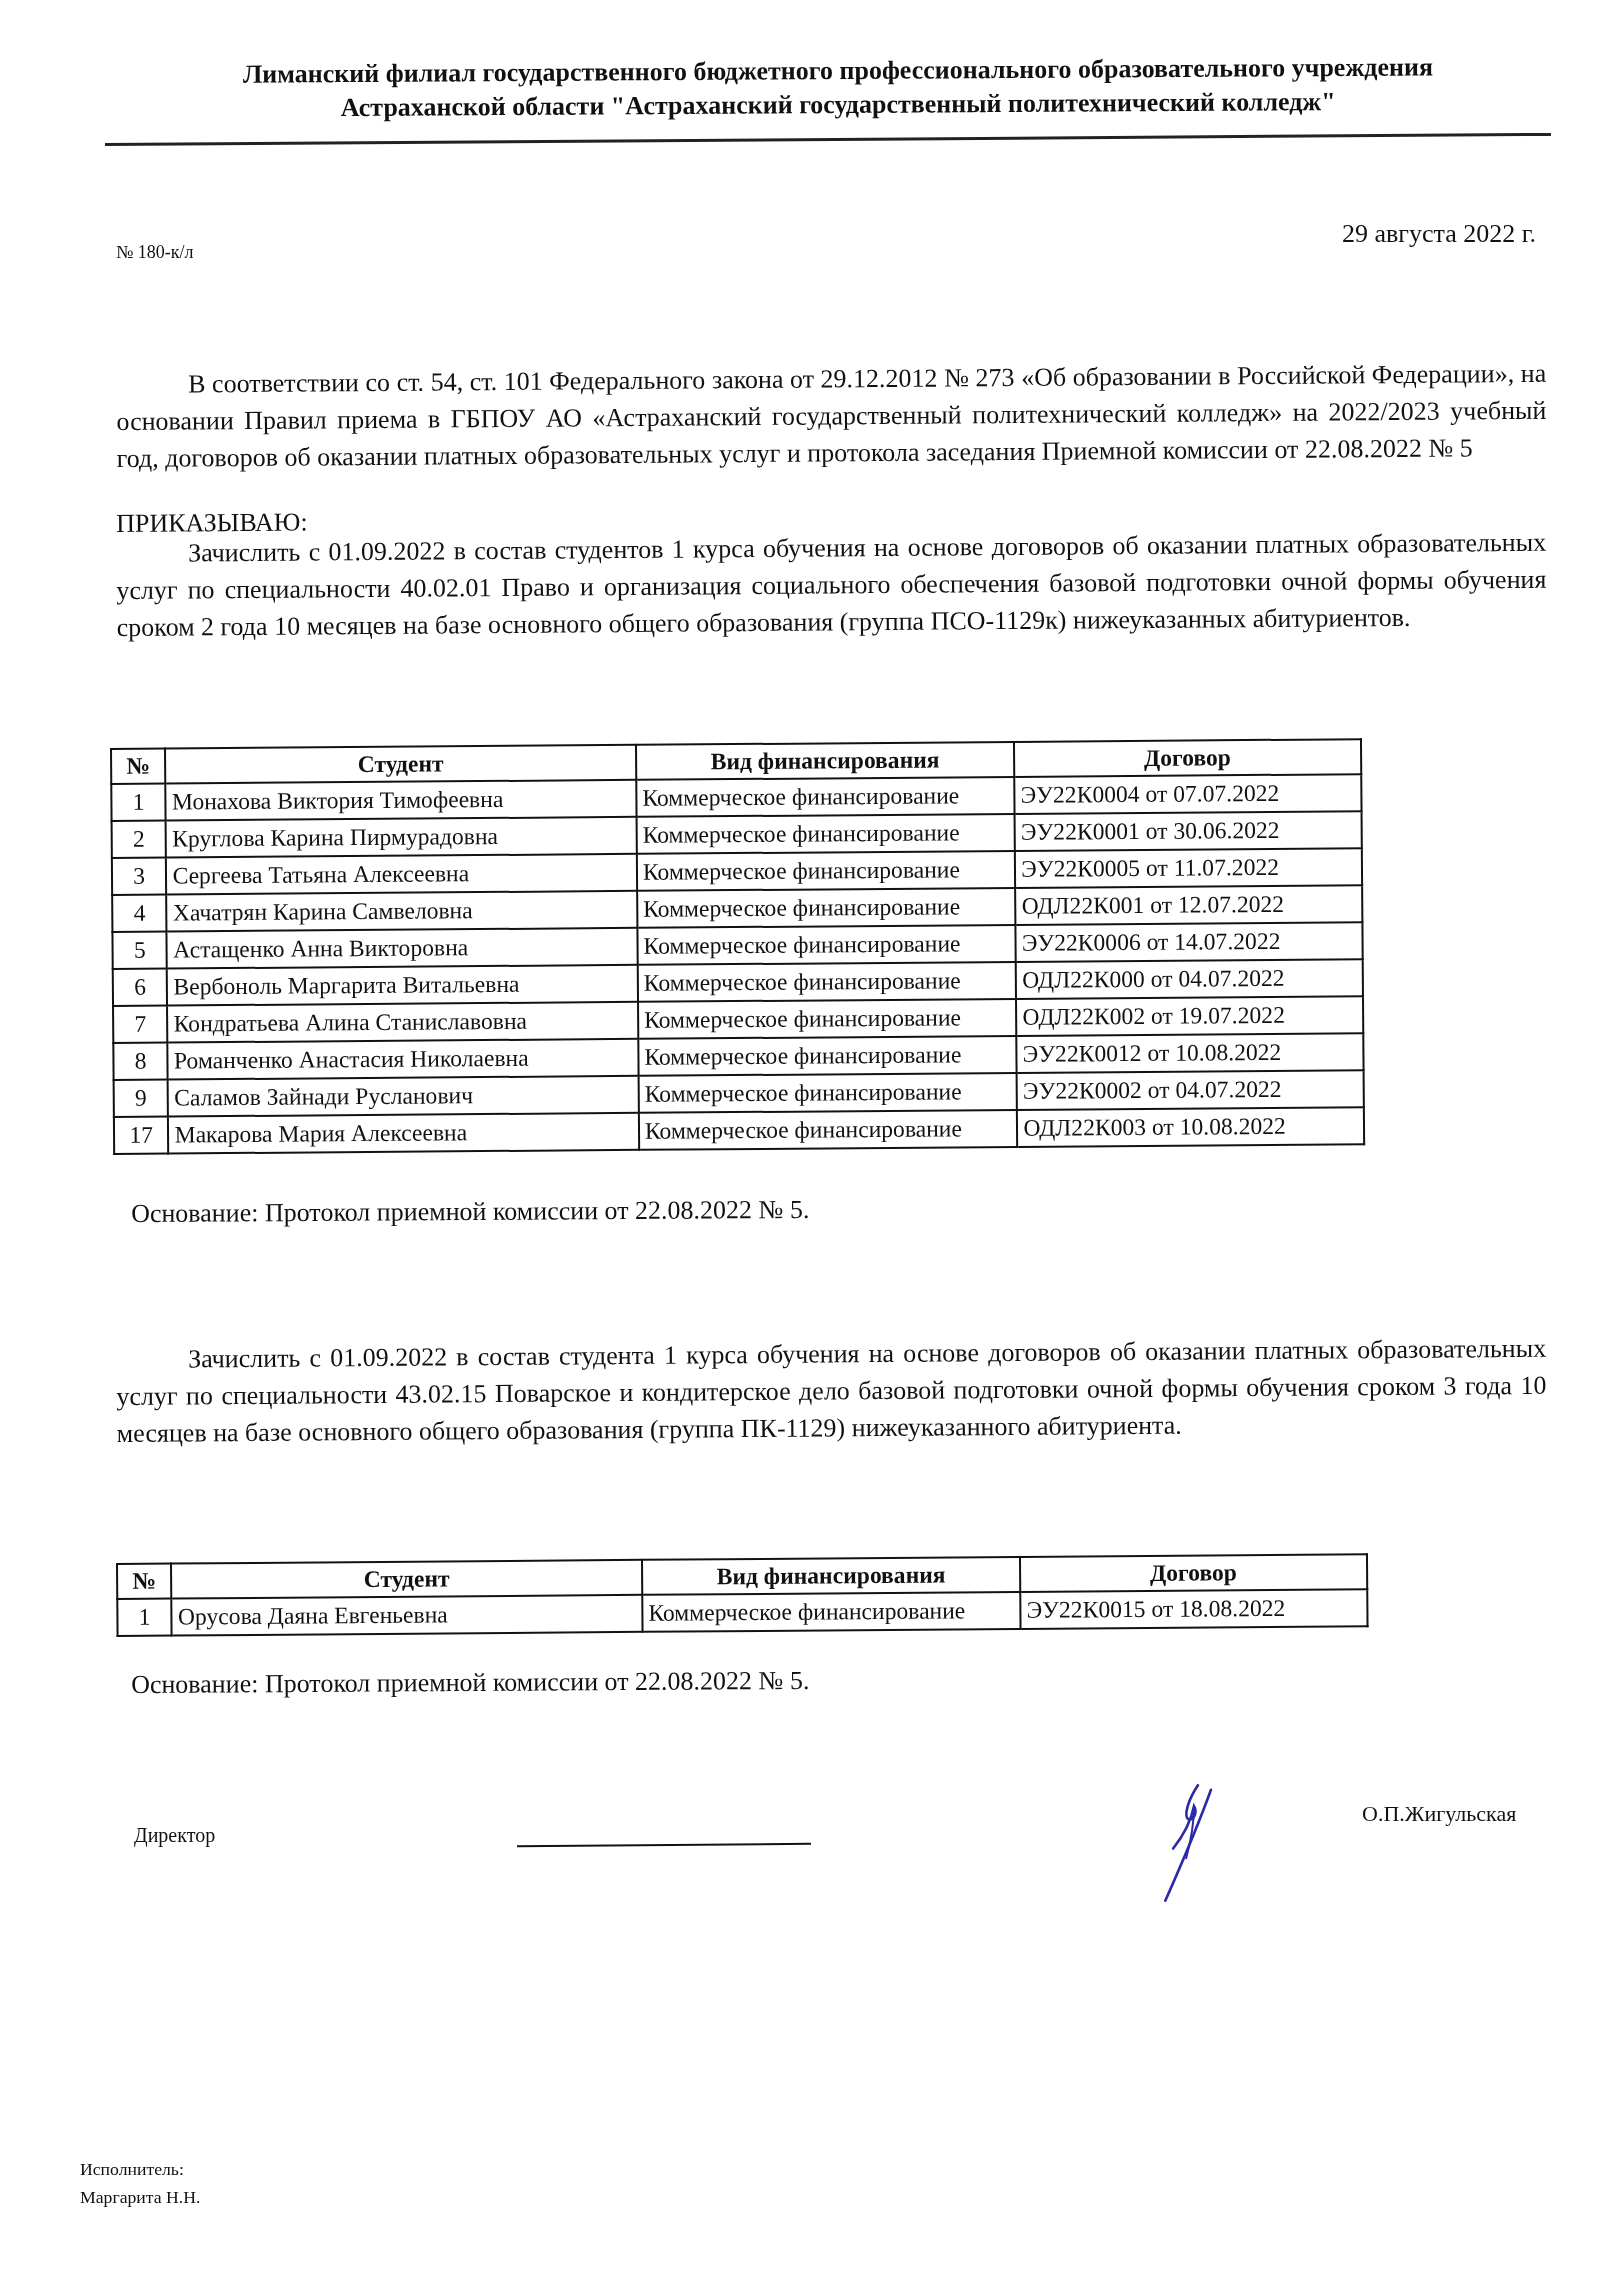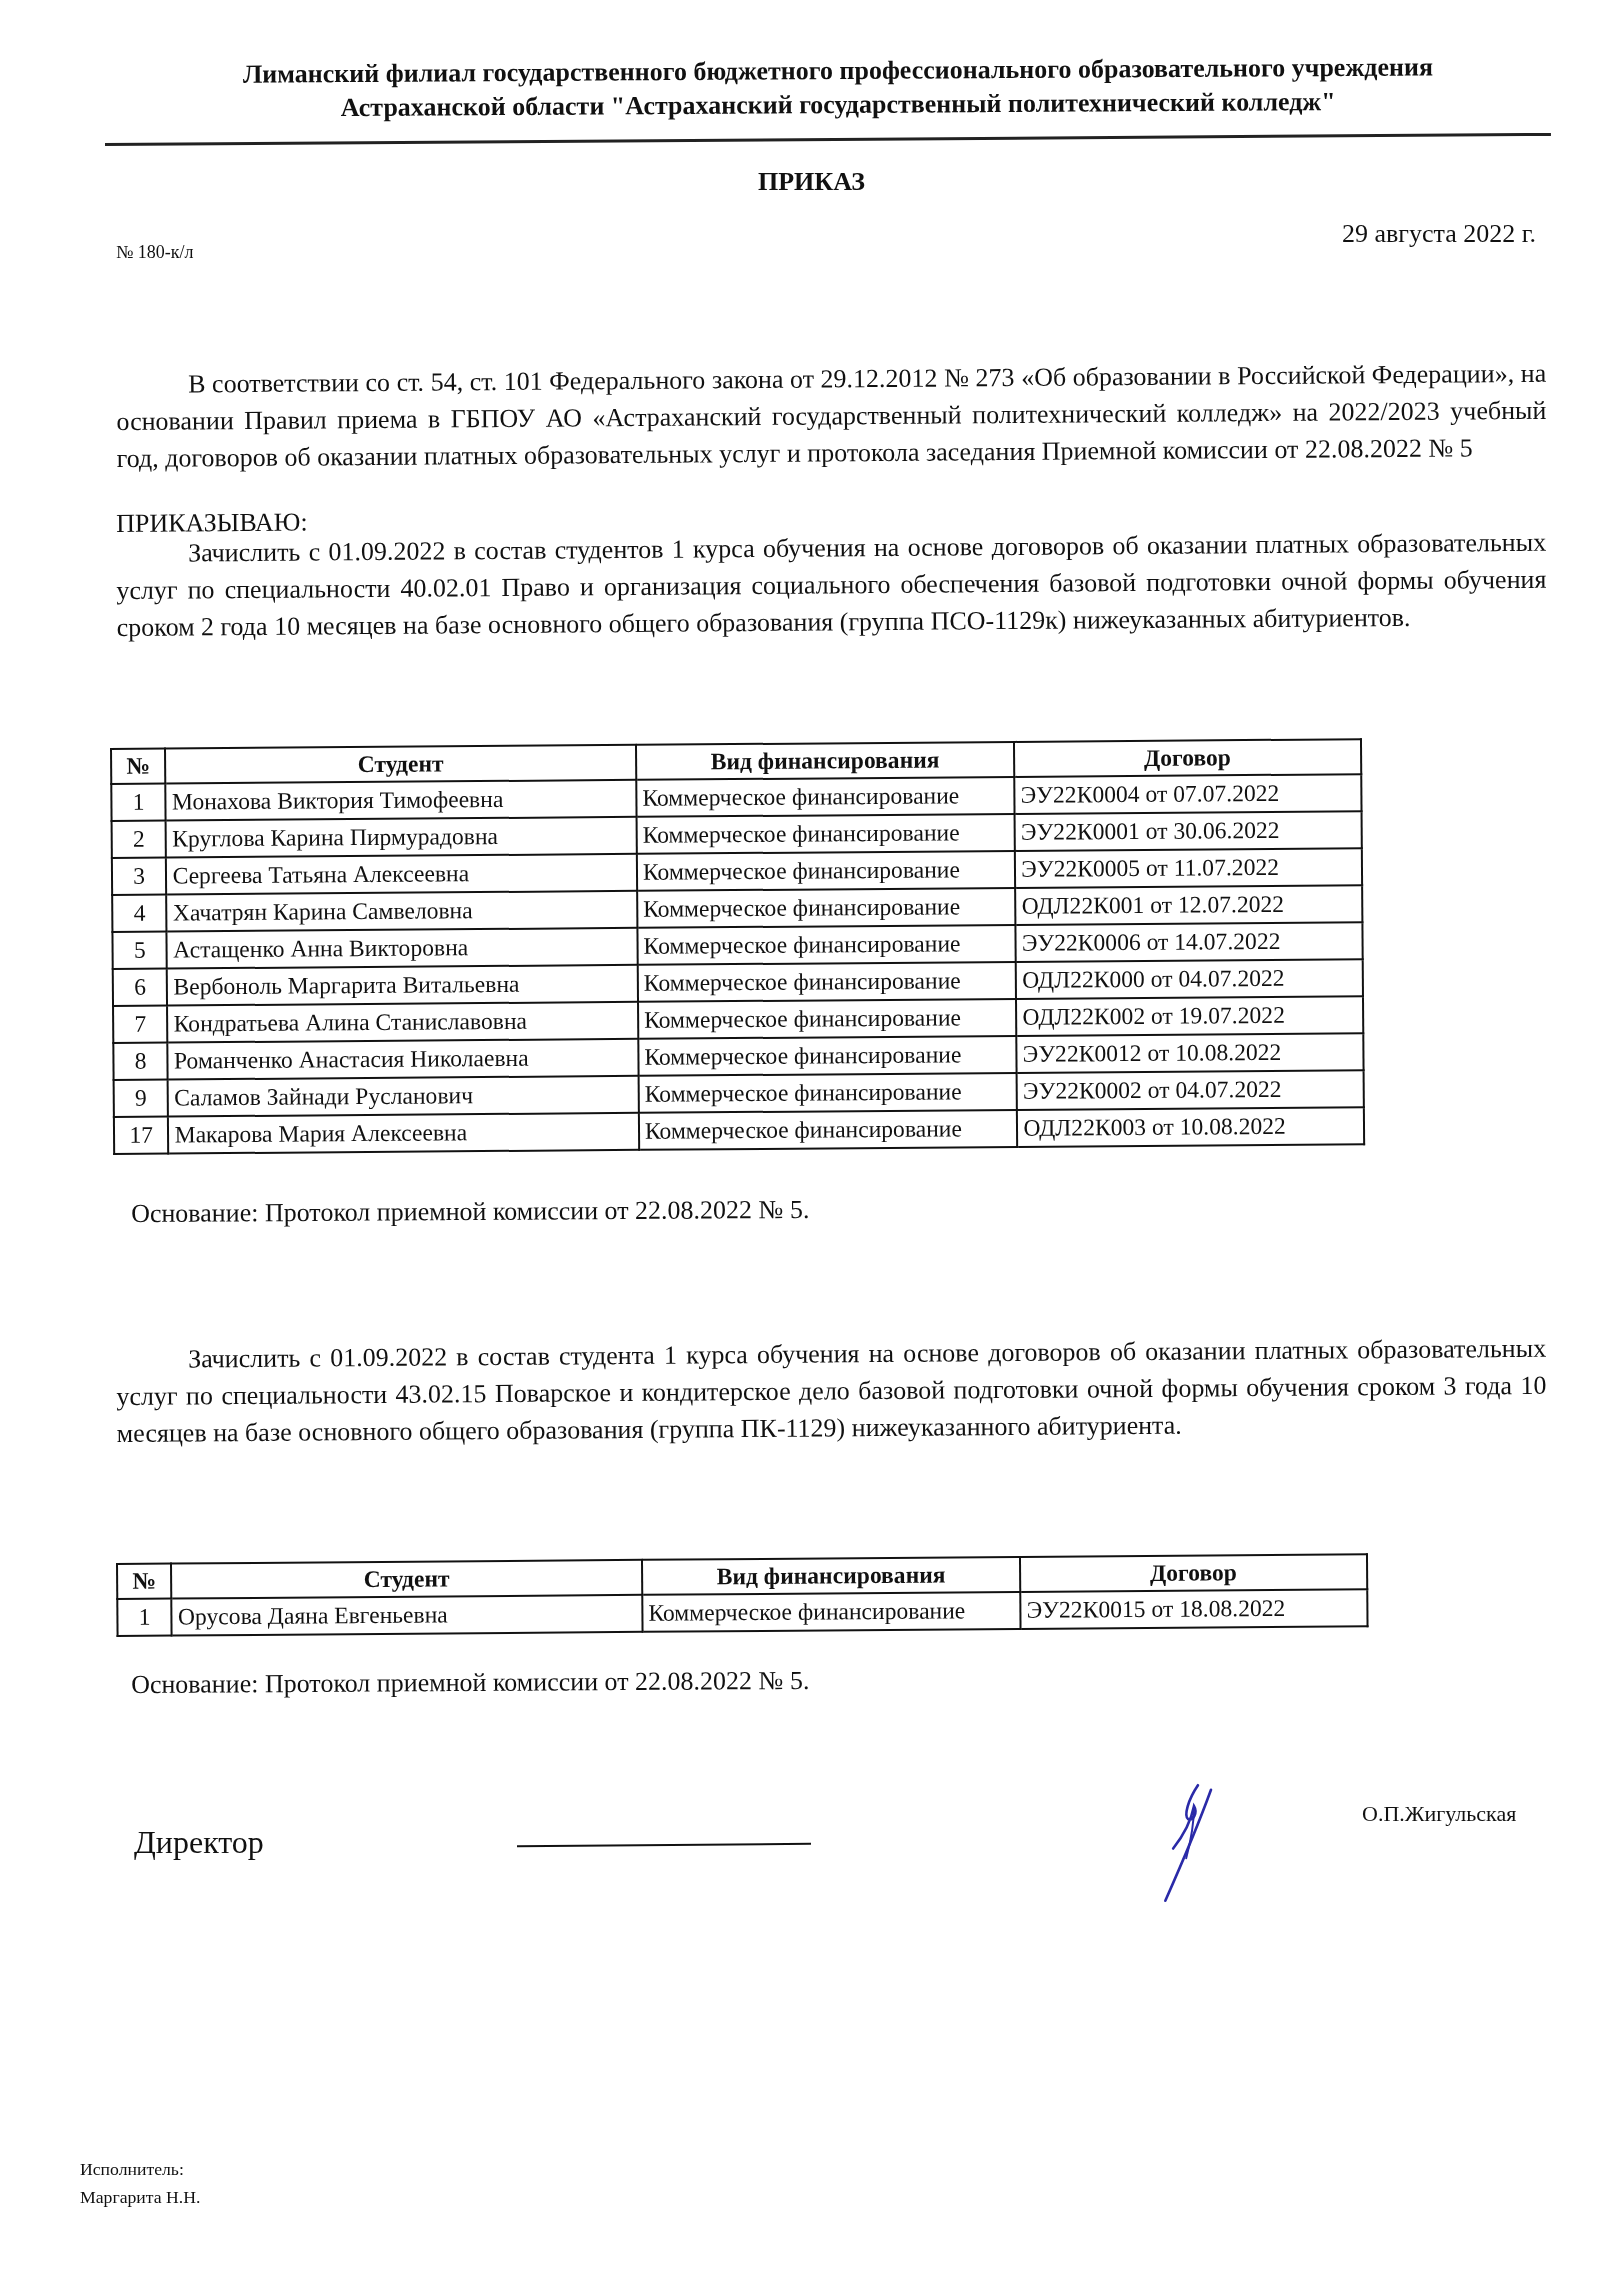--- a/index.html
+++ b/index.html
@@ -31,40 +31,39 @@
     table.grid th { font-weight: bold; text-align: center; height: 33px; }
     table.grid td.num { text-align: center; }
     .t1 { left: 110px; top: 748px; }
     .t2 { left: 116px; top: 1563px; }
     .c-num { width: 42px; } .c-student { width: 458px; } .c-fin { width: 366px; } .c-contract { width: 334px; }
 
     .basis { position: absolute; font-size: 26px; transform: rotate(-0.35deg); transform-origin: left top; }
     .b1 { left: 131px; top: 1199px; }
     .b2 { left: 131px; top: 1670px; }
 
-    .sign-role { position: absolute; left: 134px; top: 1824px; font-size: 32px; }
+    .sign-role { position: absolute; left: 134px; top: 1824px; font-size: 20px; }
     .sign-line { position: absolute; left: 517px; top: 1844px; width: 294px; border-top: 2.6px solid #111;
                  transform: rotate(-0.5deg); }
     .sign-name { position: absolute; left: 1362px; top: 1801px; font-size: 22px; }
     .signature { position: absolute; left: 1126px; top: 1780px; width: 170px; height: 124px; }
 
     .executor { position: absolute; left: 64px; top: 2156px; font-size: 17.7px; line-height: 27.5px; margin-left: 16px; }
   </style>
 </head>
 <body>
 
 <div class="page">
 
   <div class="header">
     <div>Лиманский филиал государственного бюджетного профессионального образовательного учреждения</div>
     <div>Астраханской области "Астраханский государственный политехнический колледж"</div>
   </div>
   <div class="header-rule"></div>
 
-  <div class="title">ПРИКАЗ</div>
   <div class="order-date">29 августа 2022 г.</div>
   <div class="order-no">№ 180-к/л</div>
 
   <div class="para indent p1">В соответствии со ст. 54, ст. 101 Федерального закона от 29.12.2012 № 273 «Об образовании в Российской Федерации», на основании Правил приема в ГБПОУ АО «Астраханский государственный политехнический колледж» на 2022/2023 учебный год, договоров об оказании платных образовательных услуг и протокола заседания Приемной комиссии от 22.08.2022 № 5</div>
   <div class="para p-order">ПРИКАЗЫВАЮ:</div>
   <div class="para indent p2">Зачислить с 01.09.2022 в состав студентов 1 курса обучения на основе договоров об оказании платных образовательных услуг по специальности 40.02.01 Право и организация социального обеспечения базовой подготовки очной формы обучения сроком 2 года 10 месяцев на базе основного общего образования (группа ПСО-1129к) нижеуказанных абитуриентов.</div>
 
   <table class="grid t1">
     <thead>
       <tr>

